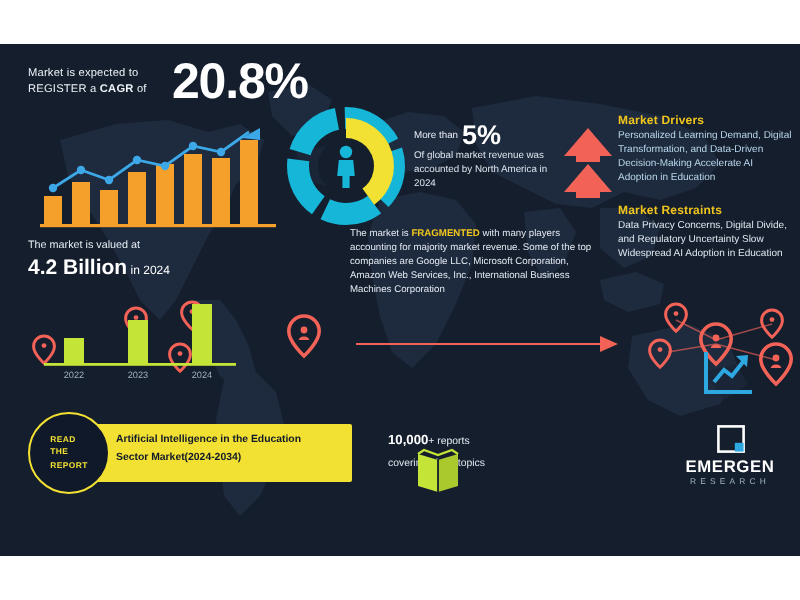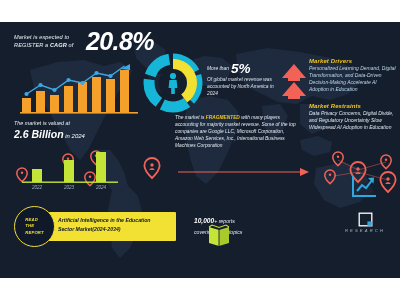--- a/index.html
+++ b/index.html
@@ -7,21 +7,20 @@
     width: 400px; height: 300px;
     background: #ffffff;
     font-family: "Liberation Sans", sans-serif;
     overflow: hidden;
   }
   #infographic {
     position: relative;
     width: 400px; height: 300px;
     background: #151e2d;
     overflow: hidden;
-    font-style: italic;
   }
   
   .band {
     position: absolute; left: 0; width: 400px;
     background: #ffffff; z-index: 40;
   }
   .band.top { top: 0; height: 22px; }
   .band.bottom { bottom: 0; height: 22px; }
 
   
@@ -204,21 +203,21 @@
         <circle cx="90.5" cy="14" r="2.1"></circle>
       </g>
       <path d="M101 7 L110 2 L110 8 Z" fill="#3da8e8"></path>
       <rect x="0" y="50" width="118" height="1.6" fill="#f5a02a"></rect>
     </svg>
   </div>
 
   <div id="valued-block">
     <div id="valued-label">The market is valued at</div>
     <div id="valued-value">
-      <span>2.6 Billion</span><span class="unitsfx"> <span>in</span> <span>2024</span></span>
+      <span>4.2 Billion</span><span class="unitsfx"> <span>in</span> <span>2024</span></span>
     </div>
   </div>
 
   <div id="bar-chart-green">
     <svg viewBox="0 0 96 42" aria-hidden="true">
       <g fill="#c4e438">
         <rect x="10" y="17" width="10" height="13"></rect>
         <rect x="42" y="8" width="10" height="22"></rect>
         <rect x="74" y="-12" width="10" height="42"></rect>
       </g>
@@ -348,19 +347,20 @@
       <path d="M18 4 L24 3.5 L23.5 9.5 Z" fill="#2ea8e0"></path>
     </svg>
   </div>
   <div id="logo-block">
     <div id="logo-mark">
       <svg viewBox="0 0 15 15" aria-hidden="true">
         <rect x="1.2" y="1.2" width="12.6" height="12.6" fill="none" stroke="#ffffff" stroke-width="1.3"></rect>
         <path d="M9.4 9.4 L13.8 9.4 L13.8 13.8 L9.4 13.8 Z" fill="#2ea8e0"></path>
       </svg>
     </div>
+    <div id="logo-name">EMERGEN</div>
     <div id="logo-sub">RESEARCH</div>
   </div>
 
   <div class="band top"></div>
   <div class="band bottom"></div>
 
 </div>
 
 </body></html>

